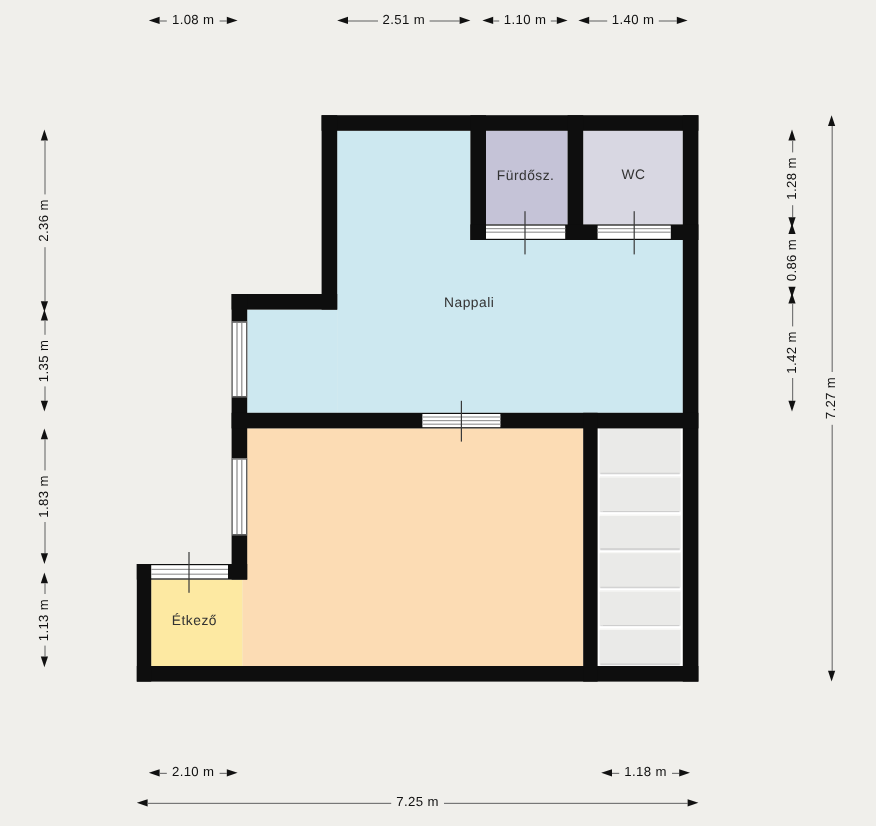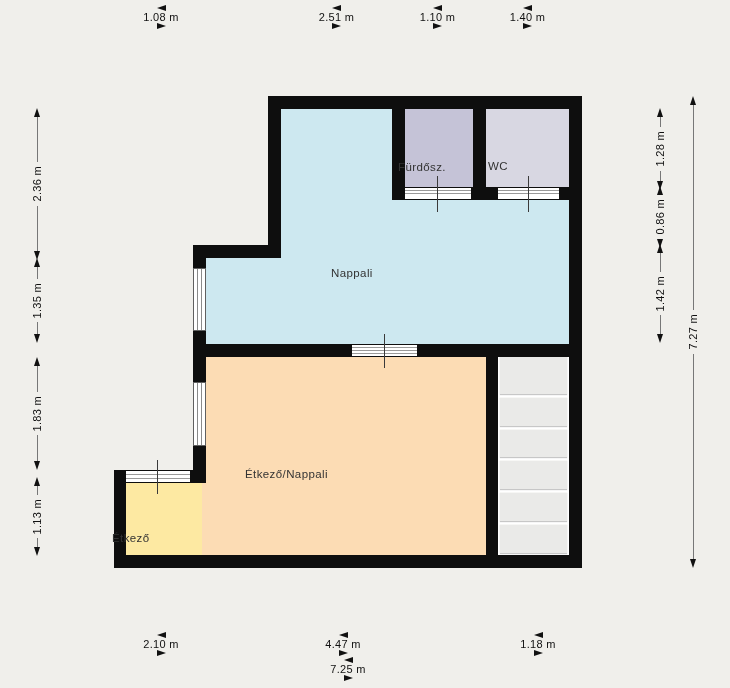--- a/index.html
+++ b/index.html
@@ -3,42 +3,42 @@
 <meta charset="utf-8">
 <style>
   html,body{margin:0;padding:0;background:#f0efeb;}
   .canvas{position:relative;width:730px;height:688px;background:#f0efeb;
           font-family:"Liberation Sans",sans-serif;overflow:hidden;}
   .title{position:absolute;left:49px;top:43px;width:600px;text-align:center;
          font-size:21px;font-weight:bold;color:#1a1a1a;letter-spacing:.3px;}
   
   .room{position:absolute;}
   .rlabel{position:absolute;font-size:11.5px;color:#333;letter-spacing:.4px;
-          text-align:left;white-space:nowrap;margin-top:20px;}
+          text-align:center;white-space:nowrap;}
   
   .wall{position:absolute;background:#0e0e0e;}
   
   .window{position:absolute;background:#fff;border:1px solid #606060;box-sizing:border-box;}
   .window .pane{position:absolute;top:0;bottom:0;left:3px;right:3px;
                 border-left:1px solid #8a8a8a;border-right:1px solid #8a8a8a;}
   
   .door{position:absolute;background:#fff;}
   .door .dline{position:absolute;left:0;right:0;height:1px;background:#9a9a9a;}
   .tick{position:absolute;width:1px;background:#3a3a3a;}
   
   .stairs{position:absolute;background:#fff;display:flex;flex-direction:column;
           gap:3px;padding:2px;box-sizing:border-box;}
   .step{background:#eaeae8;flex:1;box-shadow:0 1px 1px rgba(0,0,0,.22);
         border-top:1px solid #f7f7f5;}
   .step:first-child{flex:1.35;}
   
   .dim{position:absolute;display:flex;align-items:center;justify-content:center;
        color:#111;font-size:11px;}
   .dim .ln{flex:1;background:#777;}
-  .dim.h{flex-direction:column;height:14px;}
+  .dim.h{flex-direction:row;height:14px;}
   .dim.h .ln{height:1px;}
   .dim.v{flex-direction:column;width:14px;}
   .dim.v .ln{width:1px;}
   .dim .lbl{white-space:nowrap;letter-spacing:.3px;}
   .dim.h .lbl{padding:0 4px;}
   .dim.v .lbl{writing-mode:vertical-rl;transform:rotate(180deg);padding:4px 0;}
   .ah{width:0;height:0;flex:none;}
   .dim.h .ah-start{border-top:3.5px solid transparent;border-bottom:3.5px solid transparent;border-right:9px solid #111;}
   .dim.h .ah-end{border-top:3.5px solid transparent;border-bottom:3.5px solid transparent;border-left:9px solid #111;}
   .dim.v .ah-start{border-left:3.5px solid transparent;border-right:3.5px solid transparent;border-bottom:9px solid #111;}
@@ -109,21 +109,20 @@
 
   <div class="door" style="left:126px;top:471px;width:64px;height:11px">
     <div class="dline" style="top:3px"></div>
     <div class="dline" style="top:7px"></div>
   </div>
   <div class="tick" style="left:157px;top:460px;height:34px"></div>
 
   <div class="rlabel" style="left:331px;top:247px;width:120px">Nappali</div>
   <div class="rlabel" style="left:398px;top:141px;width:80px">Fürdősz.</div>
   <div class="rlabel" style="left:488px;top:140px;width:80px">WC</div>
-  <div class="rlabel" style="left:245px;top:448px;width:200px">Étkező/Nappali</div>
   <div class="rlabel" style="left:112px;top:512px;width:100px">Étkező</div>
 
   <div class="dim h" style="left:124px;top:10px;width:74px">
     <span class="ah ah-start"></span>
       <span class="ln"></span>
       <span class="lbl">1.08 m</span>
       <span class="ln"></span>
       <span class="ah ah-end"></span>
   </div>
   <div class="dim h" style="left:281px;top:10px;width:111px">
@@ -206,27 +205,20 @@
       <span class="ah ah-end"></span>
   </div>
 
   <div class="dim h" style="left:124px;top:637px;width:74px">
     <span class="ah ah-start"></span>
       <span class="ln"></span>
       <span class="lbl">2.10 m</span>
       <span class="ln"></span>
       <span class="ah ah-end"></span>
   </div>
-  <div class="dim h" style="left:201px;top:637px;width:284px">
-    <span class="ah ah-start"></span>
-      <span class="ln"></span>
-      <span class="lbl">4.47 m</span>
-      <span class="ln"></span>
-      <span class="ah ah-end"></span>
-  </div>
   <div class="dim h" style="left:501px;top:637px;width:74px">
     <span class="ah ah-start"></span>
       <span class="ln"></span>
       <span class="lbl">1.18 m</span>
       <span class="ln"></span>
       <span class="ah ah-end"></span>
   </div>
   <div class="dim h" style="left:114px;top:662px;width:468px">
     <span class="ah ah-start"></span>
       <span class="ln"></span>

